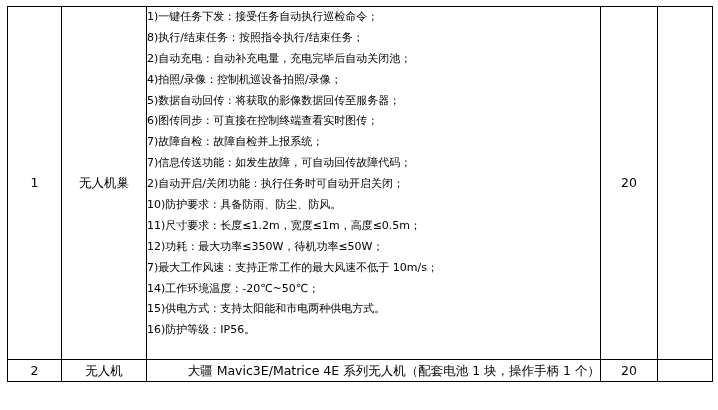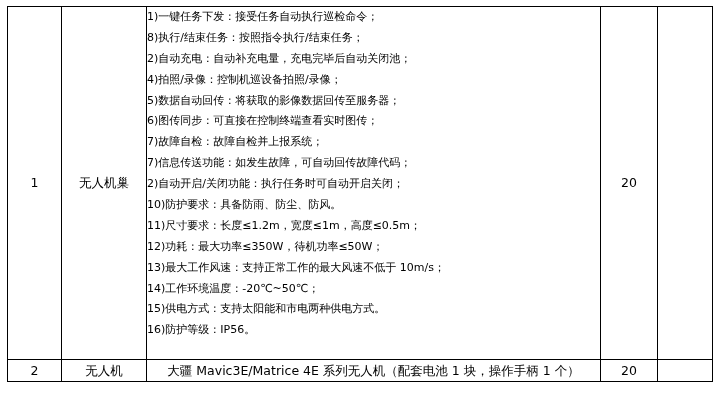--- a/index.html
+++ b/index.html
@@ -13,21 +13,21 @@
   table.spec td, table.spec th {
     border: 1px solid #000; padding: 0; font-weight: normal;
     font-size: 12.5px; line-height: 18px;
   }
   th { height: 22px; text-align: center; vertical-align: middle; }
   td.center { text-align: center; vertical-align: middle; }
   td.req { padding: 2px 4px 2px 5px; vertical-align: top; }
   td.req div { height: 20.9px; line-height: 20.9px; white-space: nowrap; font-size: 11px; }
   tr.row1 td { height: 352px; }
   tr.row2 td { height: 21px; white-space: nowrap; }
-  td.row2-req { padding-left: 4px; text-align: center; vertical-align: middle; font-size: 12.5px; }
+  td.row2-req { padding-left: 4px; text-align: right; vertical-align: middle; font-size: 12.5px; }
 </style>
 </head>
 <body>
 
 <table class="spec">
   <colgroup>
     <col style="width:54px">
     <col style="width:85px">
     <col style="width:454px">
     <col style="width:57px">
@@ -43,21 +43,21 @@
       <div>2)自动充电：自动补充电量，充电完毕后自动关闭池；</div>
       <div>4)拍照/录像：控制机巡设备拍照/录像；</div>
       <div>5)数据自动回传：将获取的影像数据回传至服务器；</div>
       <div>6)图传同步：可直接在控制终端查看实时图传；</div>
       <div>7)故障自检：故障自检并上报系统；</div>
       <div>7)信息传送功能：如发生故障，可自动回传故障代码；</div>
       <div>2)自动开启/关闭功能：执行任务时可自动开启关闭；</div>
       <div>10)防护要求：具备防雨、防尘、防风。</div>
       <div>11)尺寸要求：长度≤1.2m，宽度≤1m，高度≤0.5m；</div>
       <div>12)功耗：最大功率≤350W，待机功率≤50W；</div>
-      <div>13)最大工作风速：支持正常工作的最大风速不低于 10m/s；</div>
+      <div>7)最大工作风速：支持正常工作的最大风速不低于 10m/s；</div>
       <div>14)工作环境温度：-20℃~50℃；</div>
       <div>15)供电方式：支持太阳能和市电两种供电方式。</div>
       <div>16)防护等级：IP56。</div>
     </td>
     <td class="center">20</td>
     <td class="center"></td>
   </tr>
   <tr class="row2">
     <td class="center">2</td>
     <td class="center">无人机</td>

